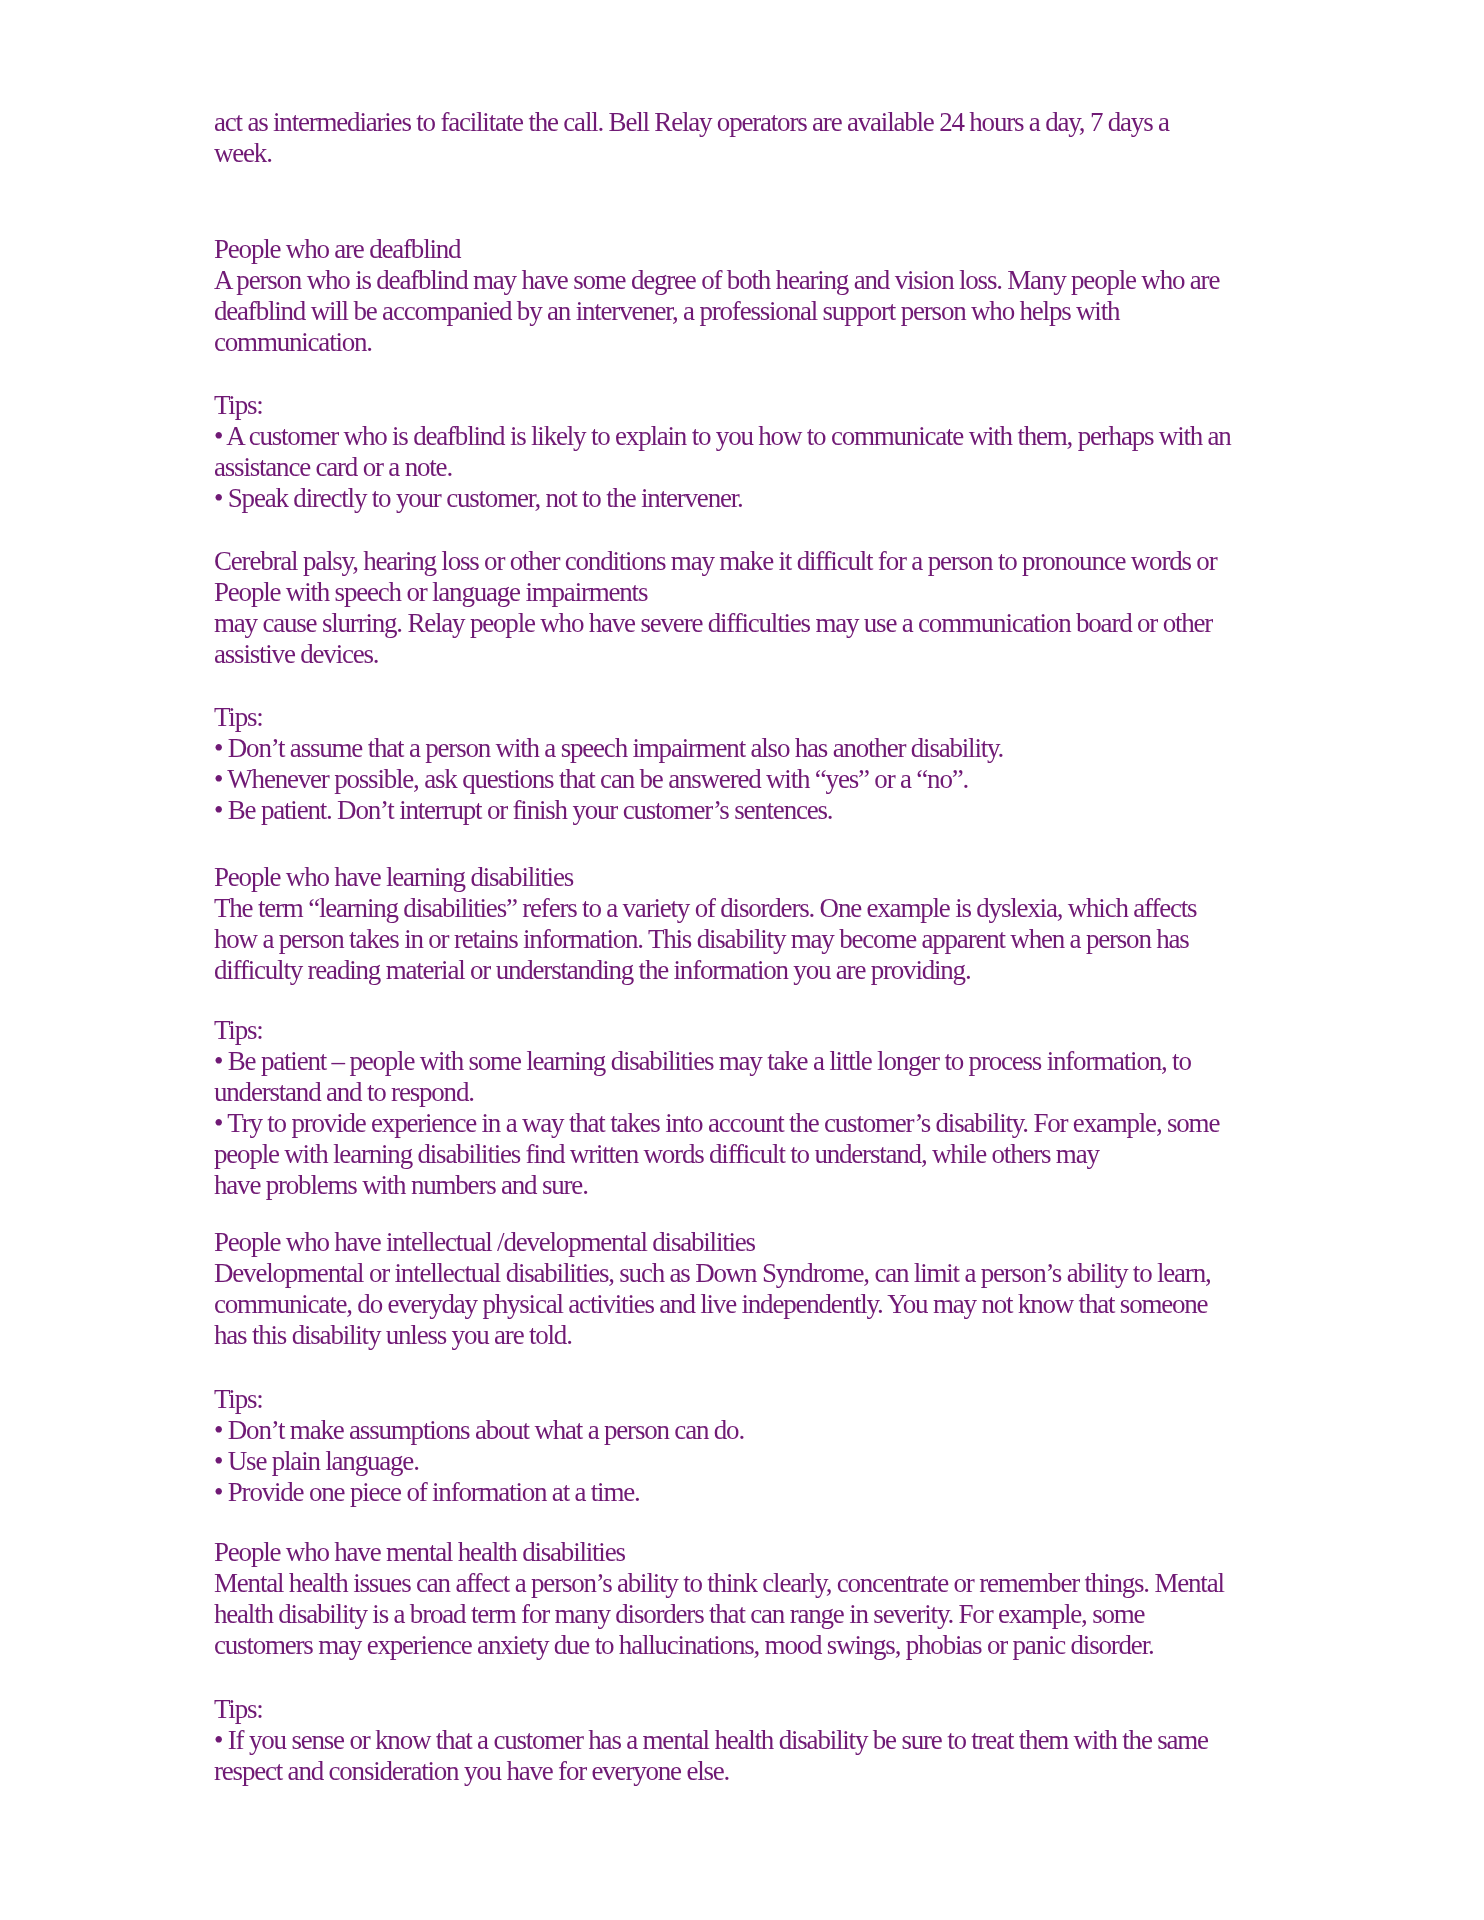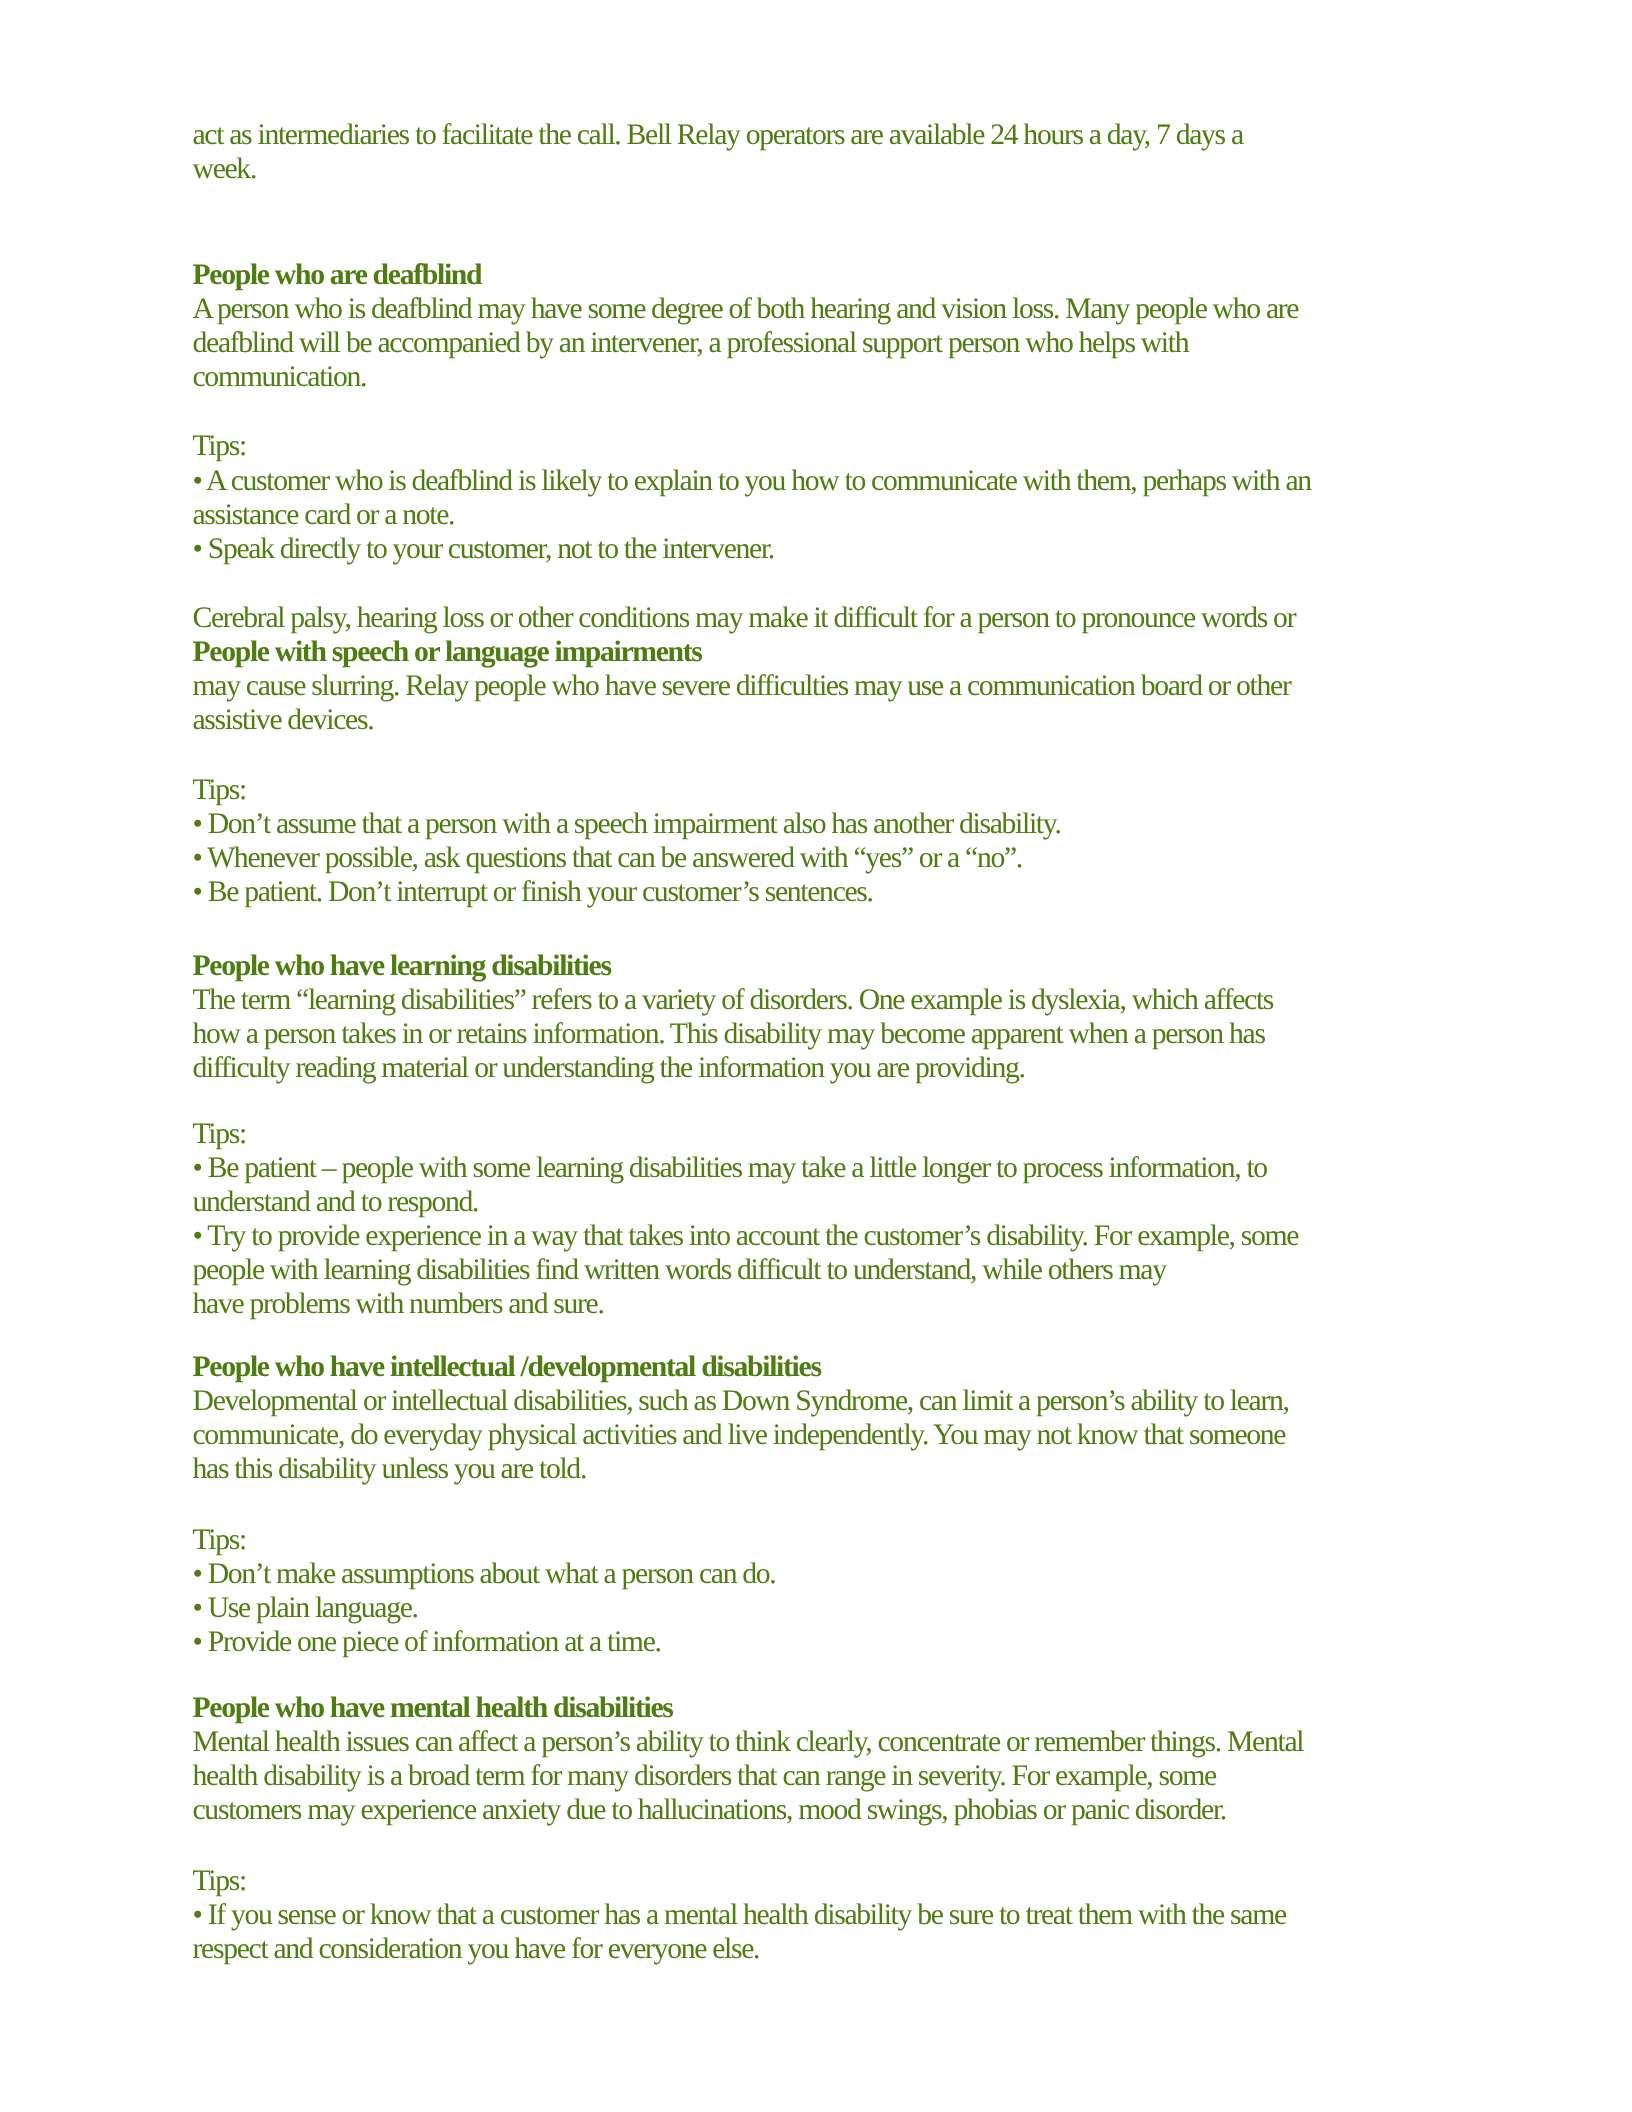--- a/index.html
+++ b/index.html
@@ -19,24 +19,25 @@
   .block {
     position: absolute;
     left: 175px;
     right: 60px;
   }
   .line {
     font-size: 27px;
     line-height: 31px;
     letter-spacing: -1.2px;
     white-space: pre;
-    color: #4d7c0f;
+    color: #701a75;
+    margin-left: 39px;
   }
   .heading {
-    font-weight: bold;
+    font-weight: normal;
   }
 </style>
 </head>
 <body>
 
 <div class="page">
 
   <div class="block" style="top:107px">
     <div class="line">act as intermediaries to facilitate the call. Bell Relay operators are available 24 hours a day, 7 days a</div>
     <div class="line">week.</div>

